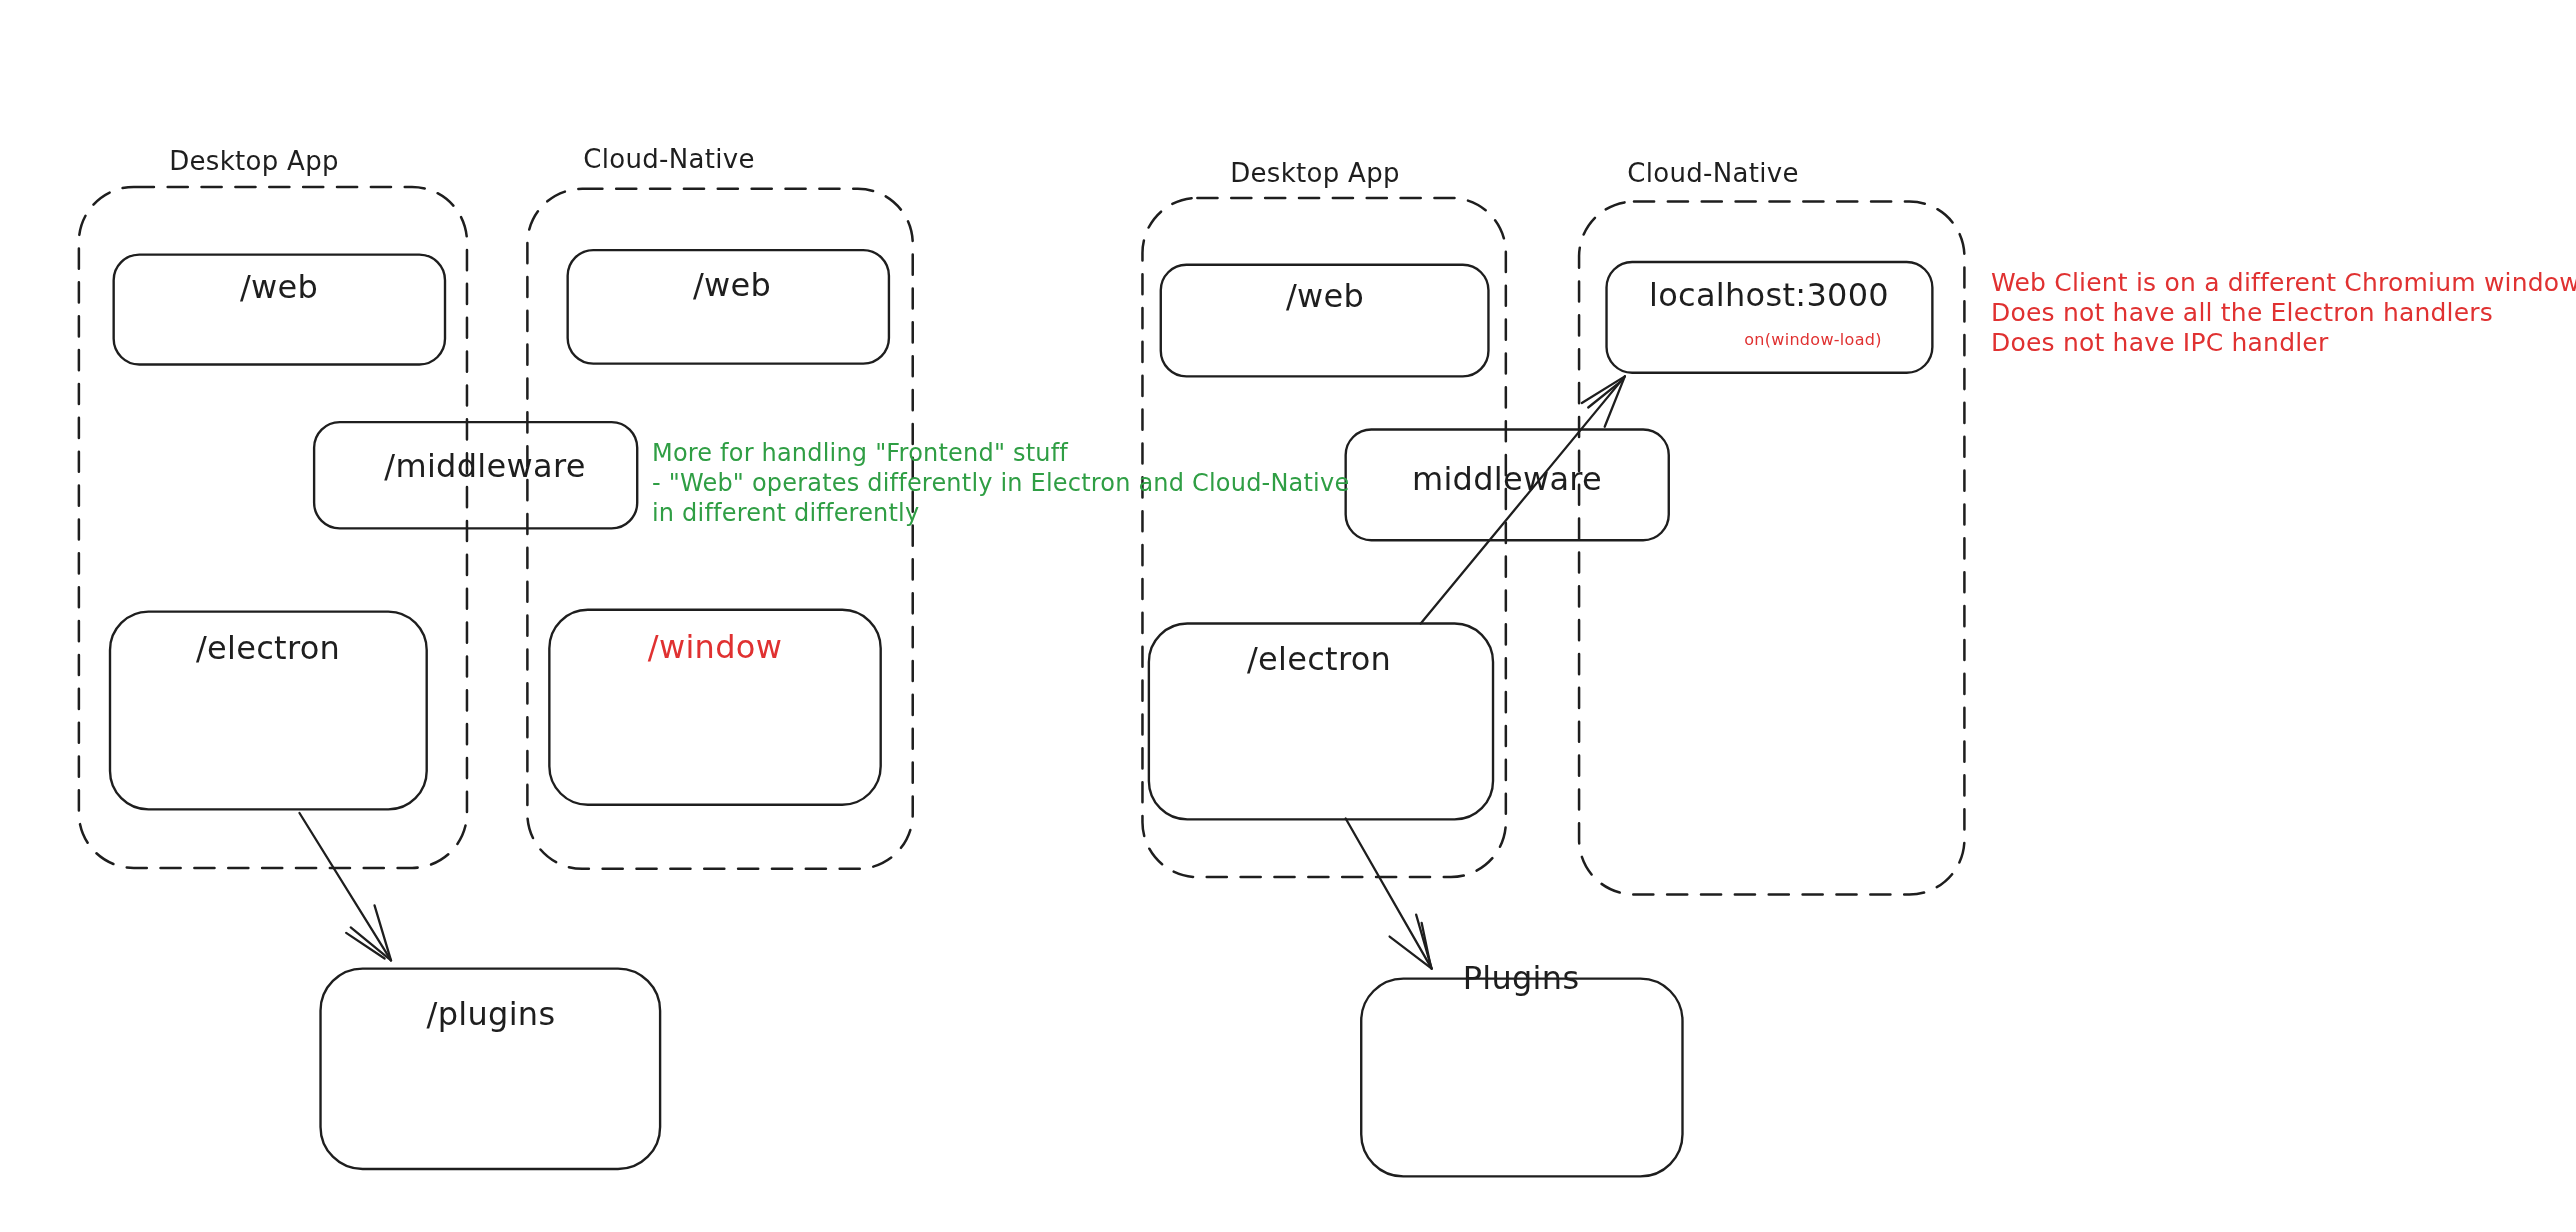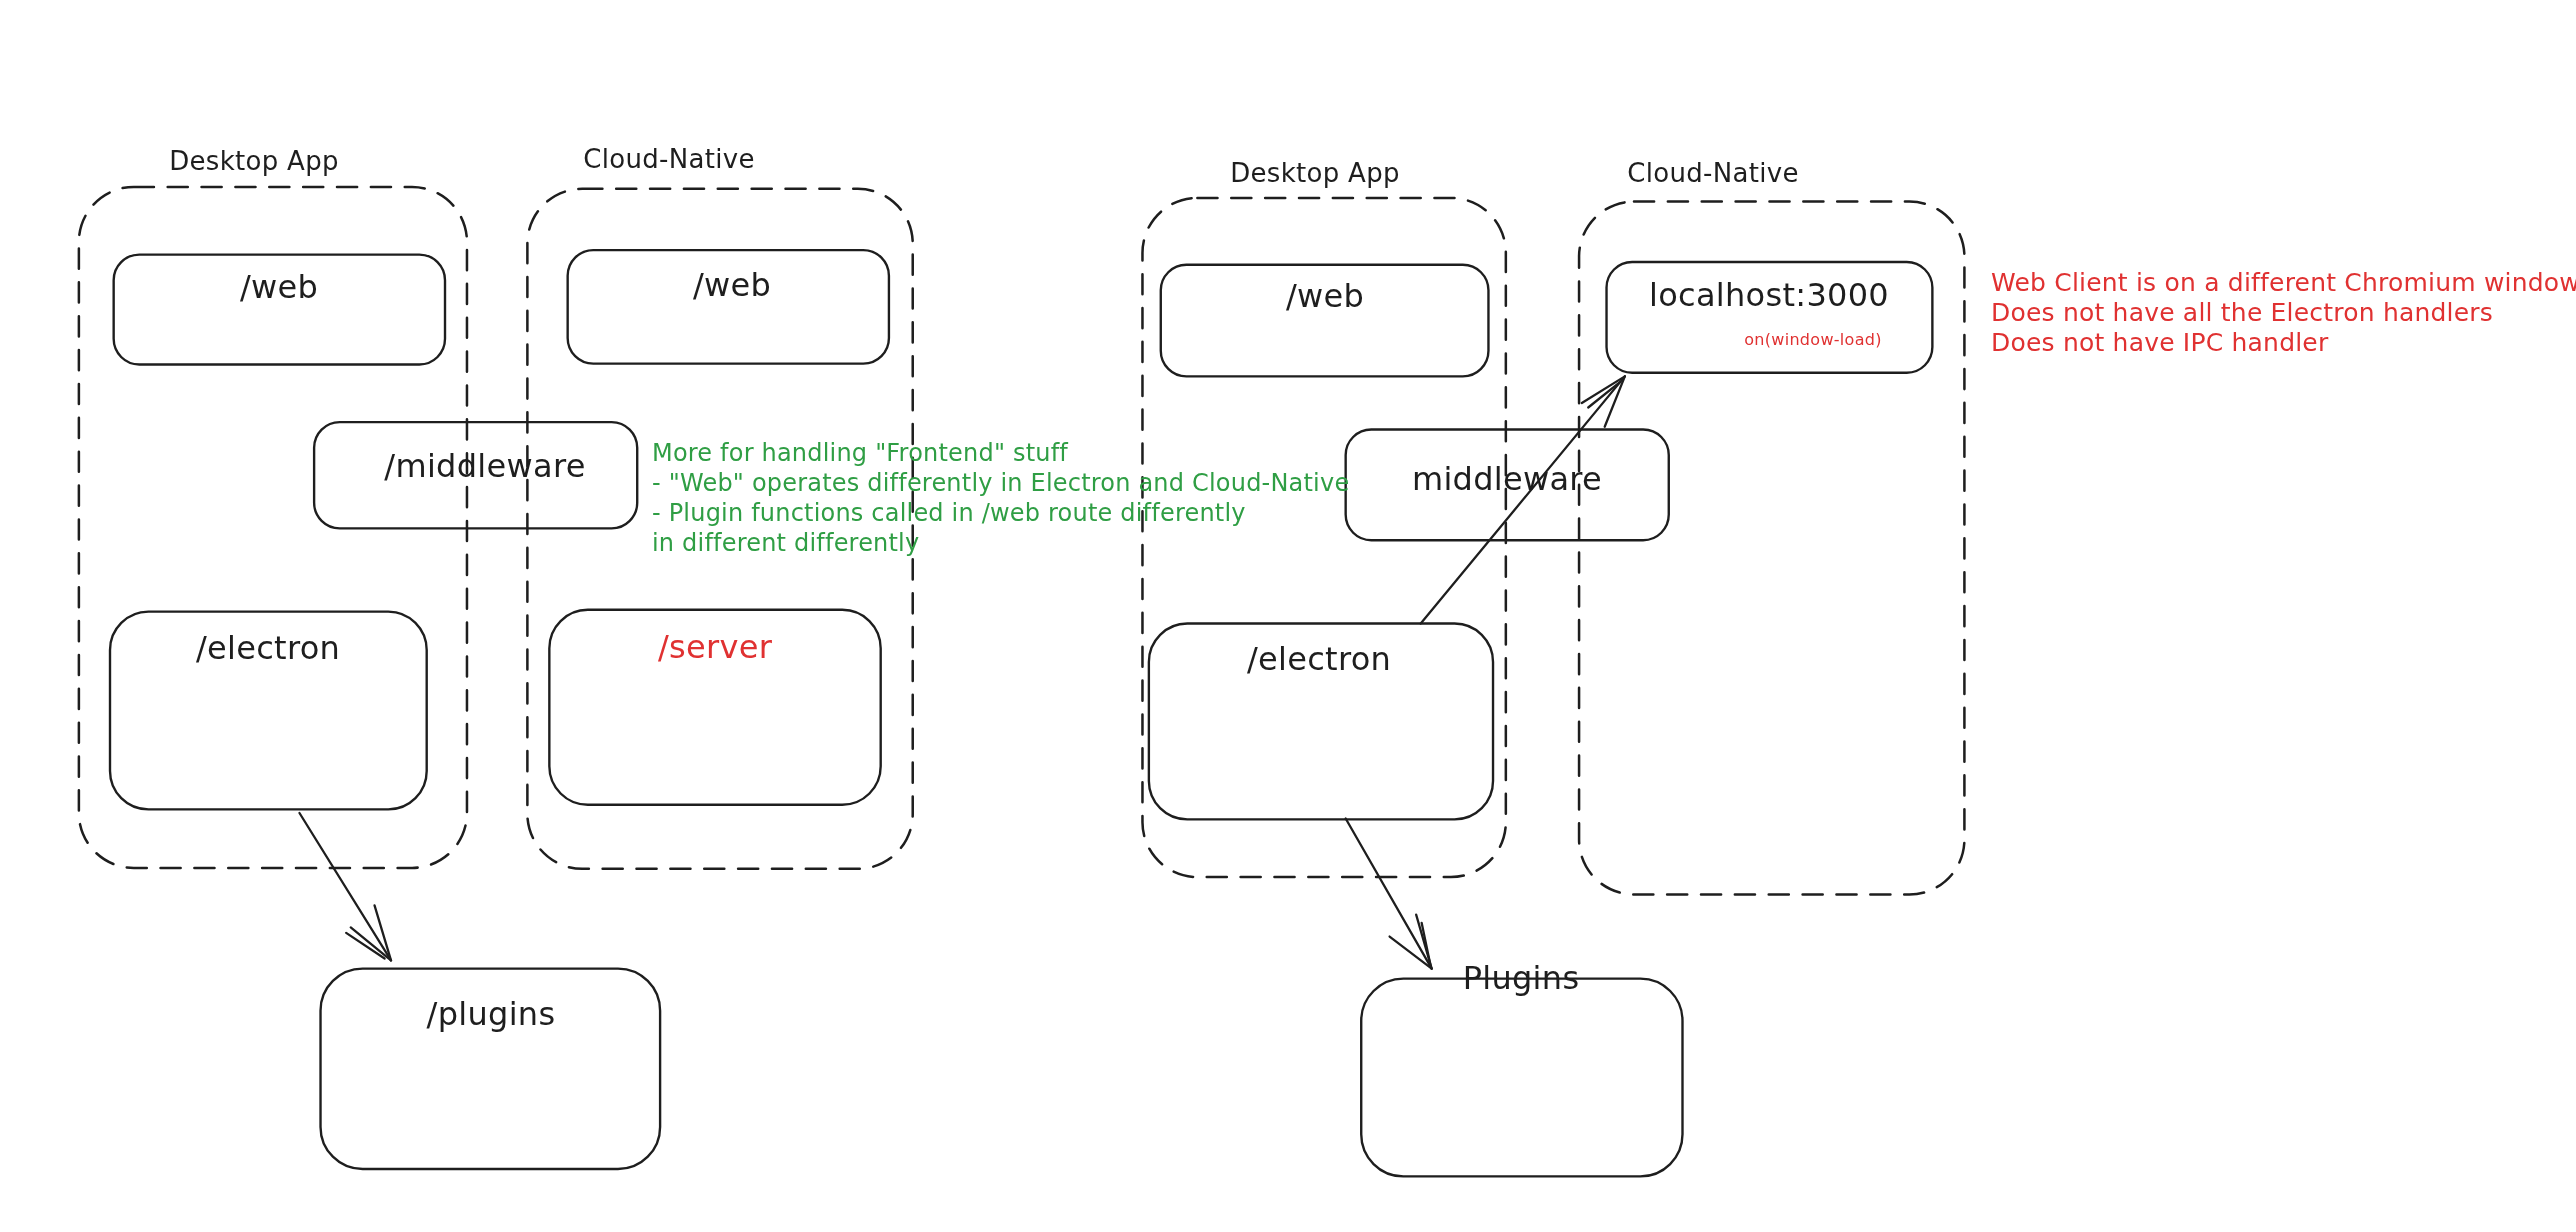--- a/index.html
+++ b/index.html
@@ -78,27 +78,26 @@
     </g>
   </svg>
 
   <div class="t container-label" style="left:254px;top:137px">Desktop App</div>
   <div class="t container-label" style="left:669px;top:135px">Cloud-Native</div>
 
   <div class="t box-label" style="left:279px;top:263px">/web</div>
   <div class="t box-label" style="left:732px;top:261px">/web</div>
   <div class="t box-label" style="left:485px;top:442px">/middleware</div>
   <div class="t box-label" style="left:268px;top:624px">/electron</div>
-  <div class="t box-label red" style="left:715px;top:623px">/server</div>
+  <div class="t box-label red" style="left:715px;top:623px">/window</div>
   <div class="t box-label" style="left:491px;top:990px">/plugins</div>
 
   <div class="note note-green" style="left:652px;top:414px">
     <div>More for handling "Frontend" stuff</div>
     <div>- "Web" operates differently in Electron and Cloud-Native</div>
-    <div>- Plugin functions called in /web route differently</div>
     <div>in different differently</div>
   </div>
 
   <div class="t container-label" style="left:1315px;top:149px">Desktop App</div>
   <div class="t container-label" style="left:1713px;top:149px">Cloud-Native</div>
 
   <div class="t box-label" style="left:1325px;top:272px">/web</div>
   <div class="t box-label" style="left:1769px;top:271px">localhost:3000</div>
   <div class="t sub-label red" style="left:1813px;top:315px">on(window-load)</div>
   <div class="t box-label" style="left:1507px;top:455px">middleware</div>

